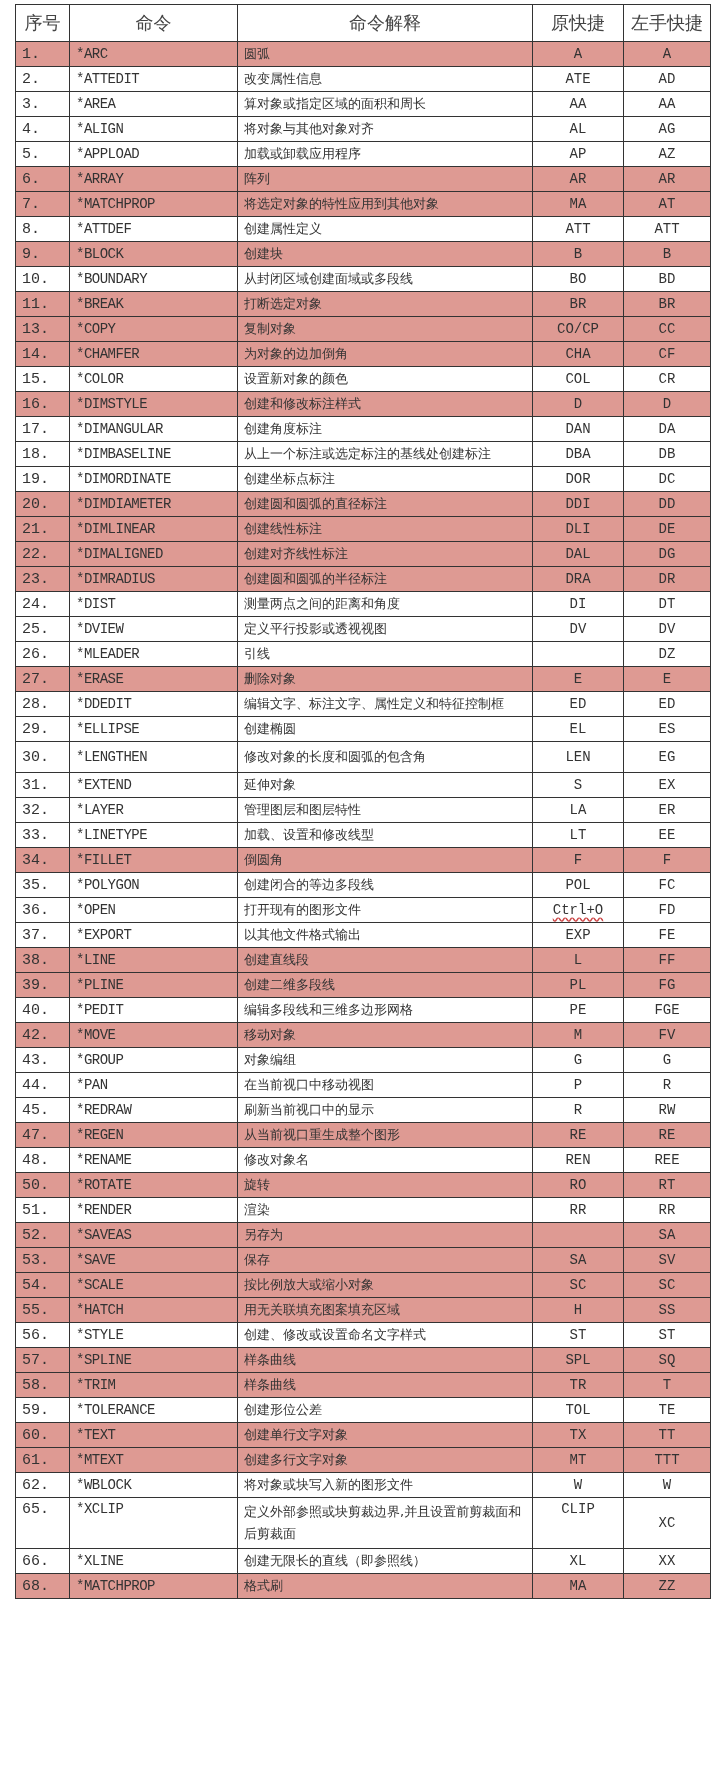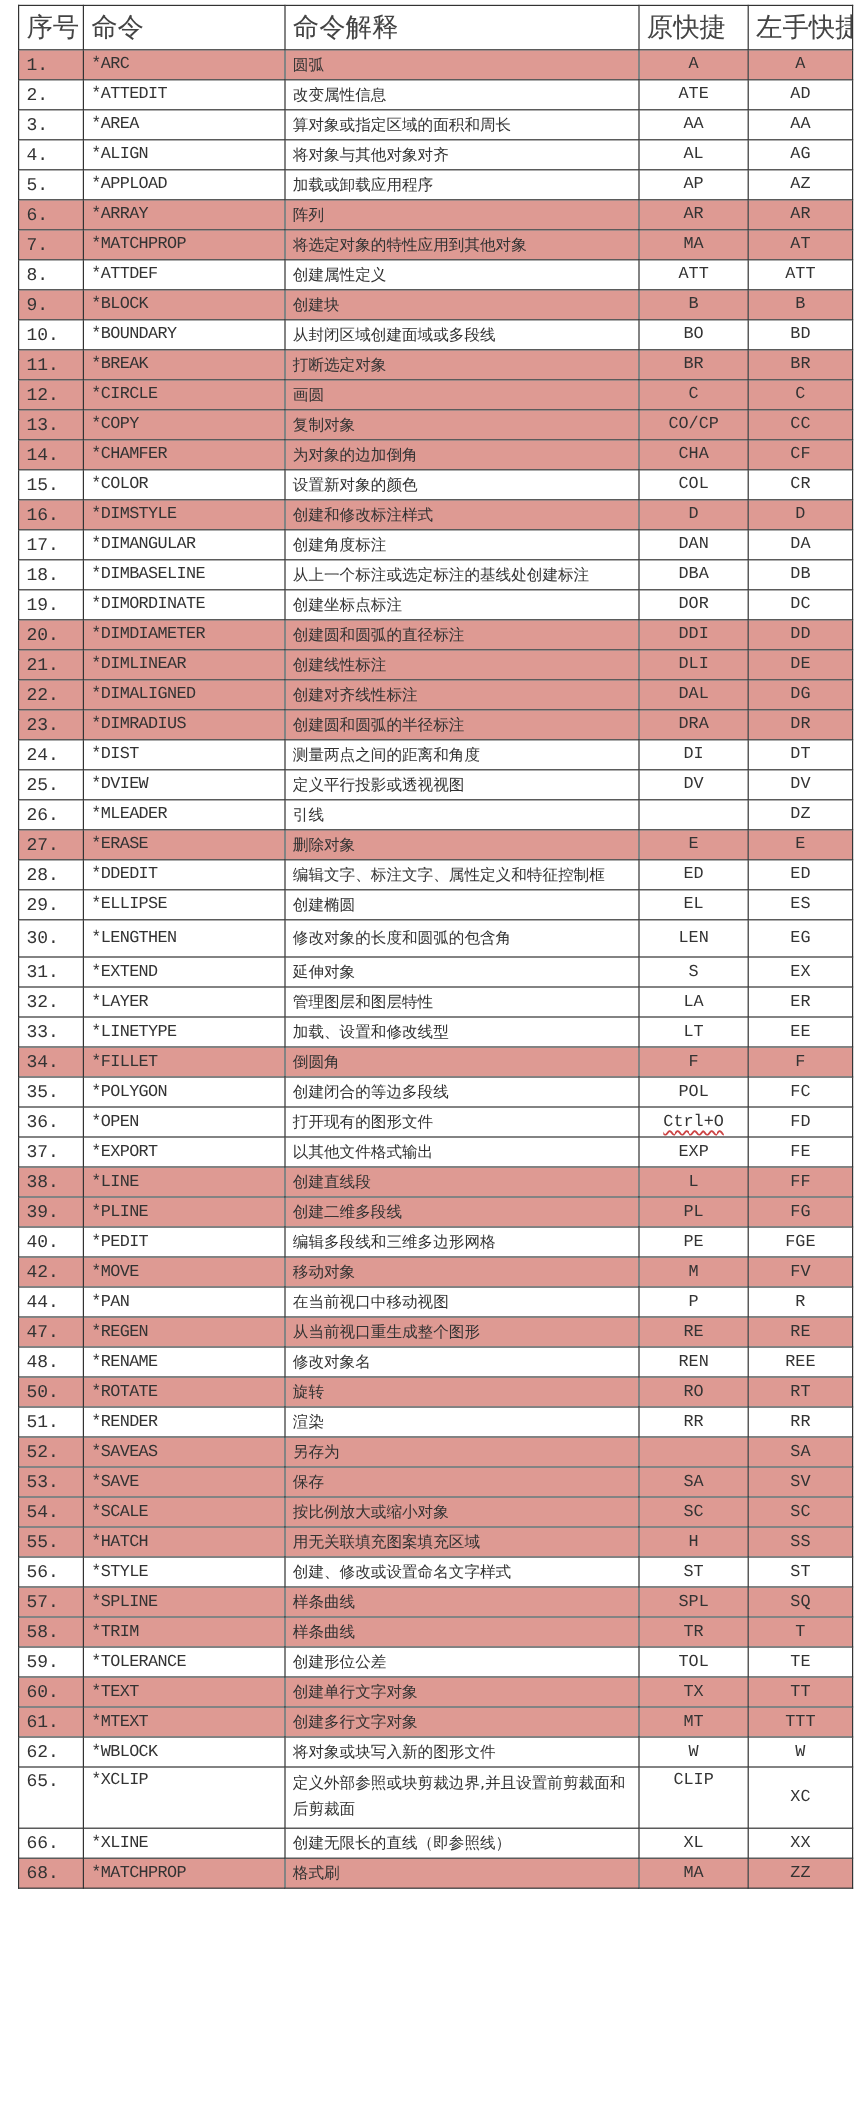--- a/index.html
+++ b/index.html
@@ -2,21 +2,21 @@
 <html><head>
 <meta charset="utf-8">
 <style>
   html, body { margin: 0; padding: 0; background: #ffffff; }
   body { width: 720px; height: 1771px; position: relative; overflow: hidden; }
   .table-wrap { position: absolute; left: 15px; top: 4px; width: 695px; }
   table { border-collapse: collapse; width: 695px; table-layout: fixed;
           font-family: "DejaVu Serif", "Liberation Serif", serif; color: #333; }
   th, td { border: 1px solid #333; padding: 0 6px; height: 24px; font-size: 14px;
            white-space: nowrap; overflow: hidden; }
-  th { height: 36px; font-weight: normal; font-size: 22px; text-align: left; color: #444;
+  th { height: 36px; font-weight: normal; font-size: 18px; text-align: center; color: #444;
        font-family: "DejaVu Serif", "Liberation Serif", serif; }
   td.num { text-align: left; font-family: "Liberation Mono", "DejaVu Sans Mono", monospace; font-size: 15px; }
   td.cmd { font-family: "Liberation Mono", "DejaVu Sans Mono", monospace; font-size: 14px; letter-spacing: -0.5px; }
   td.desc { font-family: "DejaVu Sans", sans-serif; font-size: 13px; }
   td.desc.wrap { white-space: normal; line-height: 22px; }
   td.sc { text-align: center; font-family: "Liberation Mono", "DejaVu Sans Mono", monospace; font-size: 14px; }
   td.top { vertical-align: top; padding-top: 3px; }
   tr.hl td { background: #de9a93; }
   tr.tall td { height: 30px; margin-left: 36px; }
   tr.double td { height: 47px; }
@@ -116,27 +116,20 @@
           <td class="sc"><span>BD</span></td>
         </tr>
         <tr class="hl">
           <td class="num"><span>11.</span></td>
           <td class="cmd"><span>*BREAK</span></td>
           <td class="desc"><span>打断选定对象</span></td>
           <td class="sc"><span>BR</span></td>
           <td class="sc"><span>BR</span></td>
         </tr>
         <tr class="hl">
-          <td class="num"><span>12.</span></td>
-          <td class="cmd"><span>*CIRCLE</span></td>
-          <td class="desc"><span>画圆</span></td>
-          <td class="sc"><span>C</span></td>
-          <td class="sc"><span>C</span></td>
-        </tr>
-        <tr class="hl">
           <td class="num"><span>13.</span></td>
           <td class="cmd"><span>*COPY</span></td>
           <td class="desc"><span>复制对象</span></td>
           <td class="sc"><span>CO/CP</span></td>
           <td class="sc"><span>CC</span></td>
         </tr>
         <tr class="hl">
           <td class="num"><span>14.</span></td>
           <td class="cmd"><span>*CHAMFER</span></td>
           <td class="desc"><span>为对象的边加倒角</span></td>
@@ -326,25 +319,39 @@
           <td class="sc"><span>FGE</span></td>
         </tr>
         <tr class="hl">
           <td class="num"><span>42.</span></td>
           <td class="cmd"><span>*MOVE</span></td>
           <td class="desc"><span>移动对象</span></td>
           <td class="sc"><span>M</span></td>
           <td class="sc"><span>FV</span></td>
         </tr>
         <tr>
+          <td class="num"><span>43.</span></td>
+          <td class="cmd"><span>*GROUP</span></td>
+          <td class="desc"><span>对象编组</span></td>
+          <td class="sc"><span>G</span></td>
+          <td class="sc"><span>G</span></td>
+        </tr>
+        <tr>
           <td class="num"><span>44.</span></td>
           <td class="cmd"><span>*PAN</span></td>
           <td class="desc"><span>在当前视口中移动视图</span></td>
           <td class="sc"><span>P</span></td>
           <td class="sc"><span>R</span></td>
+        </tr>
+        <tr>
+          <td class="num"><span>45.</span></td>
+          <td class="cmd"><span>*REDRAW</span></td>
+          <td class="desc"><span>刷新当前视口中的显示</span></td>
+          <td class="sc"><span>R</span></td>
+          <td class="sc"><span>RW</span></td>
         </tr>
         <tr class="hl">
           <td class="num"><span>47.</span></td>
           <td class="cmd"><span>*REGEN</span></td>
           <td class="desc"><span>从当前视口重生成整个图形</span></td>
           <td class="sc"><span>RE</span></td>
           <td class="sc"><span>RE</span></td>
         </tr>
         <tr>
           <td class="num"><span>48.</span></td>

